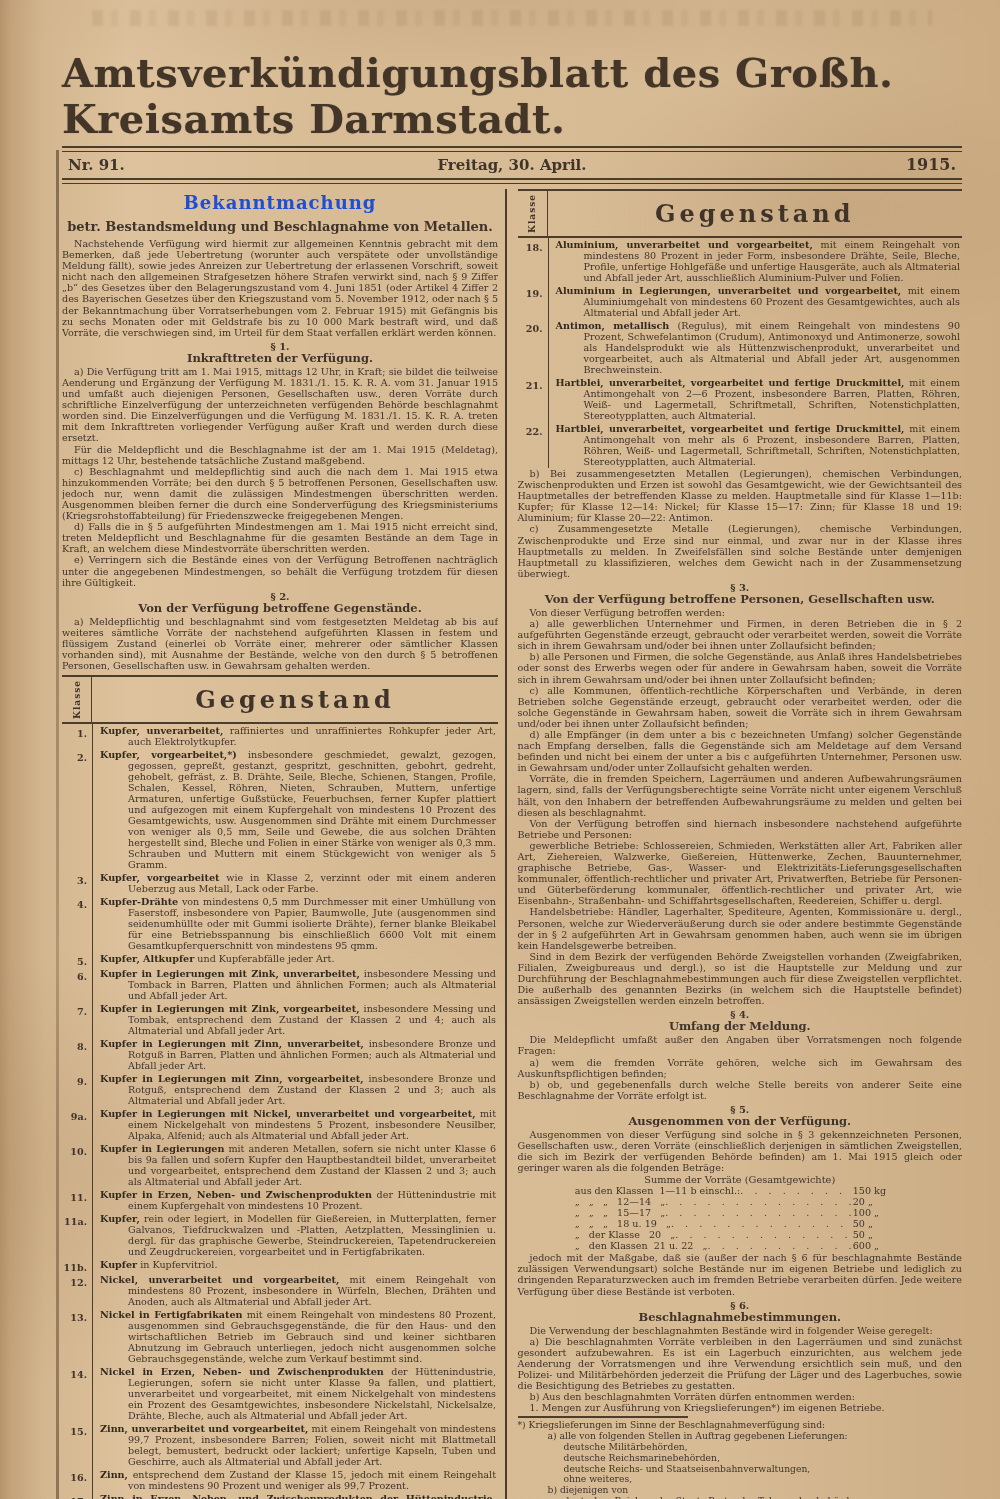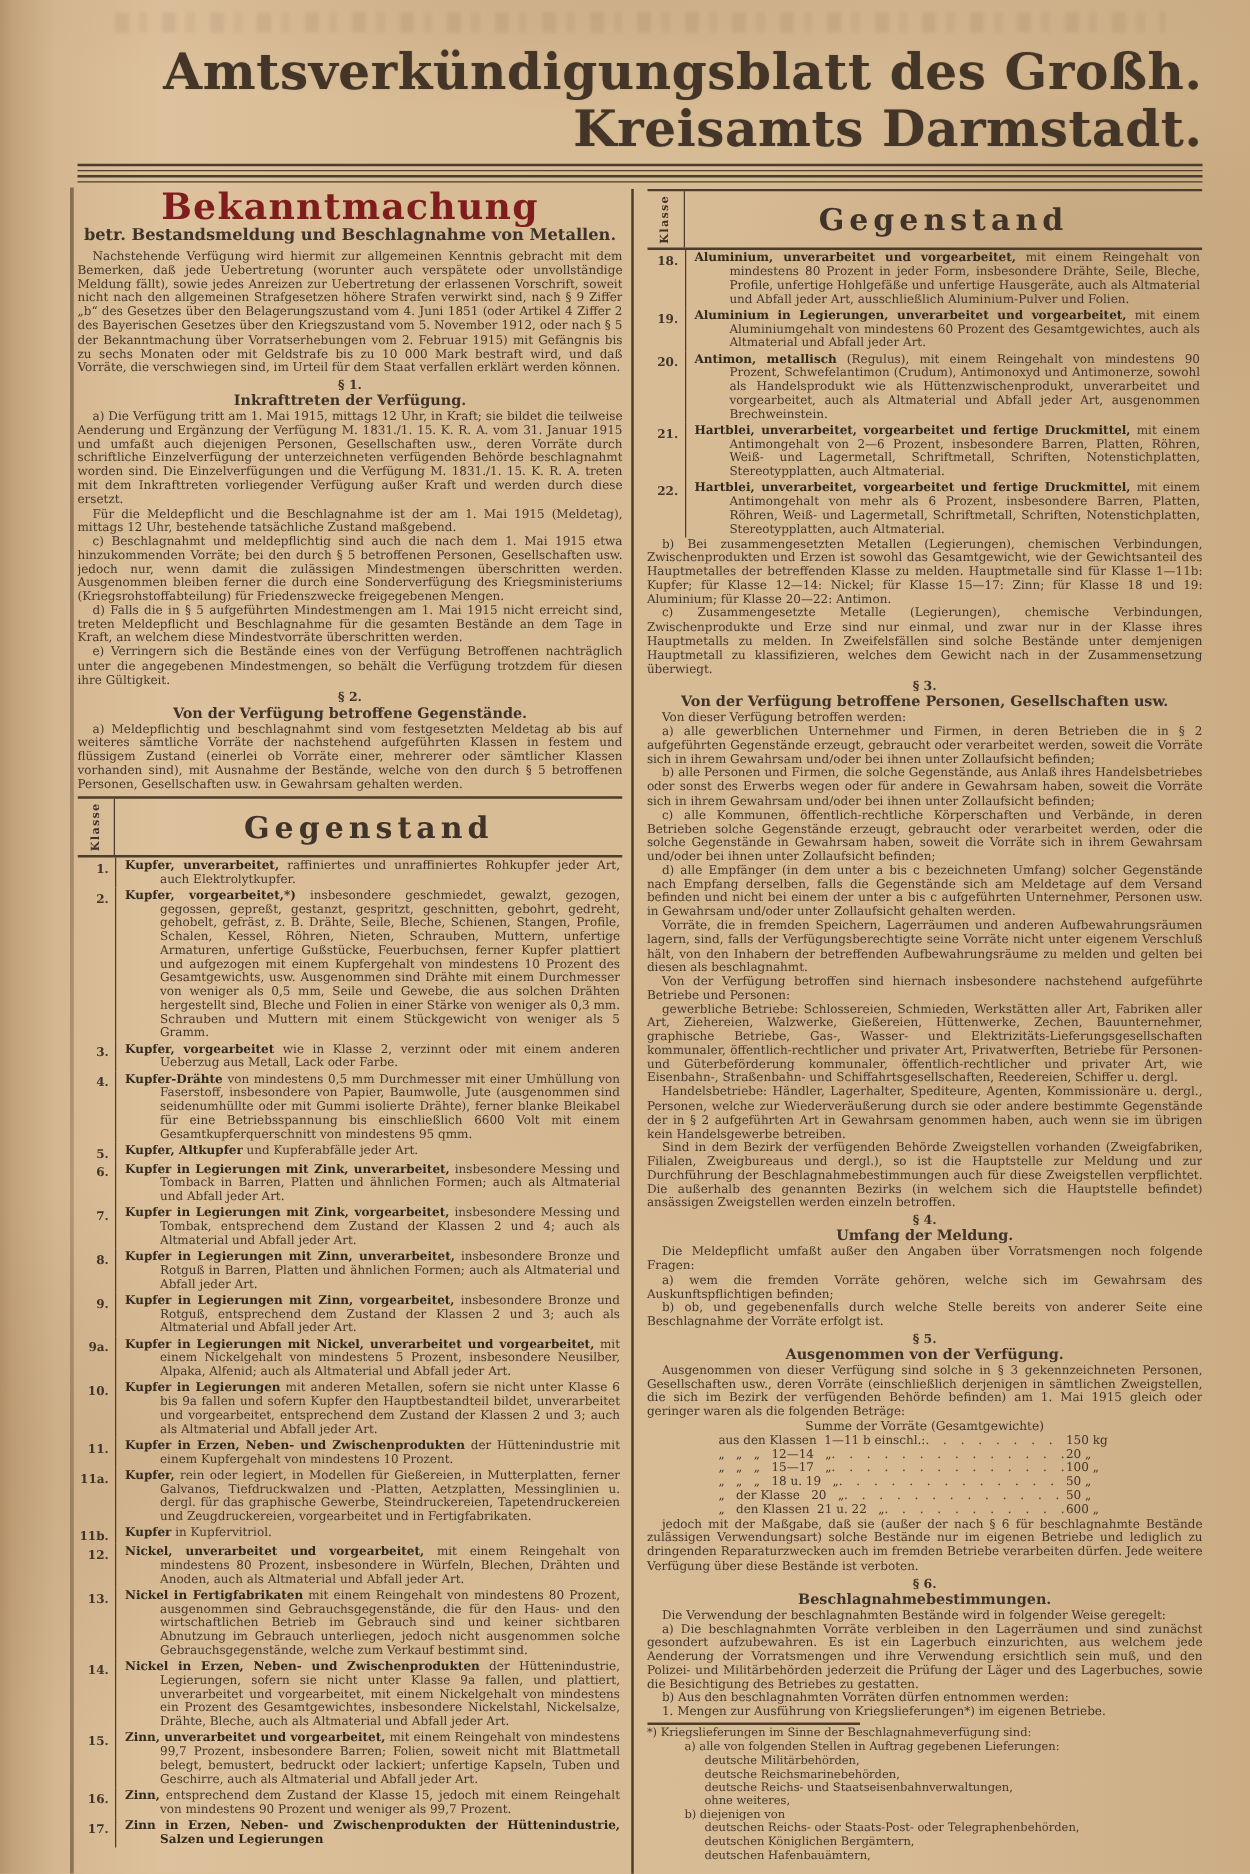--- a/index.html
+++ b/index.html
@@ -13,36 +13,36 @@
       radial-gradient(ellipse 420px 320px at 12% 78%, rgba(125,85,45,.12), transparent 70%),
       radial-gradient(ellipse 520px 260px at 68% 58%, rgba(140,95,50,.10), transparent 70%),
       radial-gradient(ellipse 700px 120px at 50% 0%, rgba(120,80,40,.12), transparent 75%),
       linear-gradient(90deg,#b4946c 0,#c3a27a 10px,#d4b790 45px,#ddc29d 130px,#d8bc96 320px,#d7bb95 720px,#cbac83 1000px);
   }
   .page { position:relative; width:1000px; height:1499px; padding:6px 38px 0 62px; overflow:hidden; }
   .page-edge { position:absolute; left:56px; top:150px; bottom:0; width:3px;
     background:linear-gradient(180deg, rgba(70,48,26,.55), rgba(70,48,26,.25) 60%, rgba(70,48,26,.5)); filter:blur(.6px); }
   .bleed { height:16px; margin:4px 30px 2px 30px; filter:blur(1.2px); opacity:.5;
     background:repeating-linear-gradient(90deg, rgba(95,65,35,.18) 0 11px, transparent 11px 19px, rgba(95,65,35,.12) 19px 26px, transparent 26px 38px); }
-  .masthead { text-align:right; font-weight:bold; font-size:40px; line-height:46px; letter-spacing:.5px;
-    color:#433628; margin-top:9px; text-shadow:0 0 1px rgba(60,40,20,.35); }
+  .masthead { text-align:left; font-weight:bold; font-size:40px; line-height:46px; letter-spacing:.5px;
+    color:#433628; margin-top:24px; text-shadow:0 0 1px rgba(60,40,20,.35); }
   .rule-double { border-top:2.5px solid #4b3c2b; border-bottom:1.5px solid #4b3c2b; height:6px; margin-top:4px; }
   .rule-double.r2 { margin-top:3px; }
   .dateline { display:grid; grid-template-columns:1fr auto 1fr; align-items:baseline; padding:3px 6px 1px 6px; }
   .dateline .issue { font-weight:bold; font-size:15px; justify-self:start; }
   .dateline .date  { font-weight:bold; font-size:15px; justify-self:center; }
   .dateline .year  { font-weight:bold; font-size:16px; justify-self:end; }
 
   .columns { display:flex; align-items:stretch; margin-top:5px; height:1360px; overflow:hidden; }
   .col { overflow:hidden; }
   .col-left  { width:436px; }
   .col-right { flex:1; padding-left:2px; }
   .divider { width:1.5px; background:#4b3c2b; margin:0 9px 0 7px; }
 
-  .ann-title { text-align:center; font-size:29px; font-weight:bold; line-height:28px; letter-spacing:1px; color:#7f1d1d; }
+  .ann-title { text-align:center; font-size:18px; font-weight:bold; line-height:28px; letter-spacing:1px; color:#1d4ed8; }
   .ann-sub   { text-align:center; font-size:13px; font-weight:bold; line-height:16px; margin:2px 0 3px 0; }
 
   .body-p { font-size:9.6px; line-height:11.1px; text-align:justify; text-indent:12px; }
   .sec-head { text-align:center; margin-top:3px; margin-bottom:1px; }
   .sec-no   { font-size:10px; font-weight:bold; line-height:11px; }
   .sec-title{ font-size:11.5px; font-weight:bold; line-height:13px; }
 
   .gtable { margin-top:4px; }
   .gtable-head { display:flex; align-items:stretch; border-top:2px solid #4b3c2b; border-bottom:2px solid #4b3c2b; }
   .klasse-head { width:30px; display:flex; align-items:center; justify-content:center; border-right:1.5px solid #4b3c2b; }
@@ -71,20 +71,25 @@
 </style>
 </head>
 <body>
 
 <div class="page">
   <div class="page-edge"></div>
   <div class="bleed"></div>
 
   <h1 class="masthead">Amtsverkündigungsblatt des Großh. Kreisamts Darmstadt.</h1>
   <div class="rule-double"></div>
+  <div class="dateline">
+    <span class="issue">Nr. 91.</span>
+    <span class="date">Freitag, 30. April.</span>
+    <span class="year">1915.</span>
+  </div>
   <div class="rule-double r2"></div>
 
   <div class="columns">
 
     <div class="col col-left">
       <h2 class="ann-title">Bekanntmachung</h2>
       <h3 class="ann-sub">betr. Bestandsmeldung und Beschlagnahme von Metallen.</h3>
       <p class="body-p">Nachstehende Verfügung wird hiermit zur allgemeinen Kenntnis gebracht mit dem Bemerken, daß jede Uebertretung (worunter auch verspätete oder unvollständige Meldung fällt), sowie jedes Anreizen zur Uebertretung der erlassenen Vorschrift, soweit nicht nach den allgemeinen Strafgesetzen höhere Strafen verwirkt sind, nach § 9 Ziffer „b“ des Gesetzes über den Belagerungszustand vom 4. Juni 1851 (oder Artikel 4 Ziffer 2 des Bayerischen Gesetzes über den Kriegszustand vom 5. November 1912, oder nach § 5 der Bekanntmachung über Vorratserhebungen vom 2. Februar 1915) mit Gefängnis bis zu sechs Monaten oder mit Geldstrafe bis zu 10 000 Mark bestraft wird, und daß Vorräte, die verschwiegen sind, im Urteil für dem Staat verfallen erklärt werden können.</p>
 
       <div class="sec-head">

